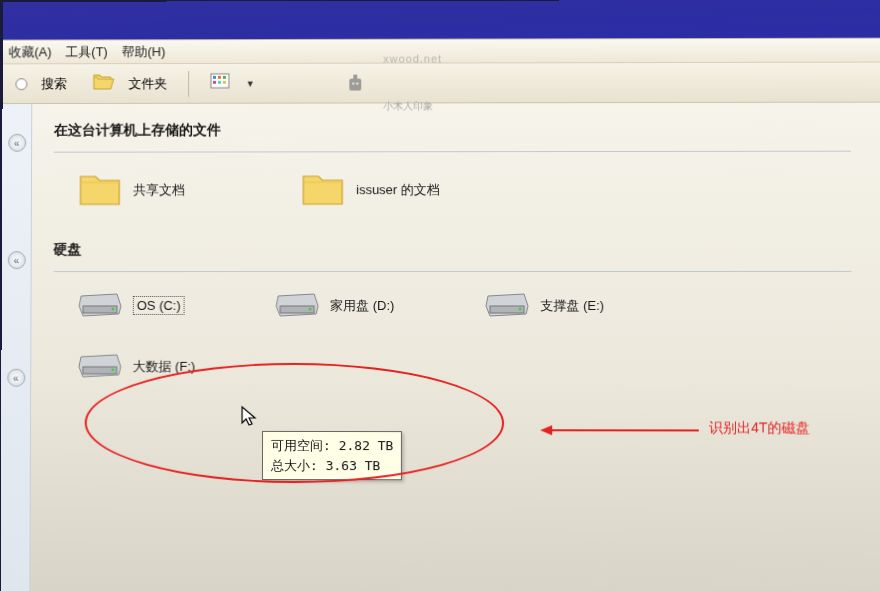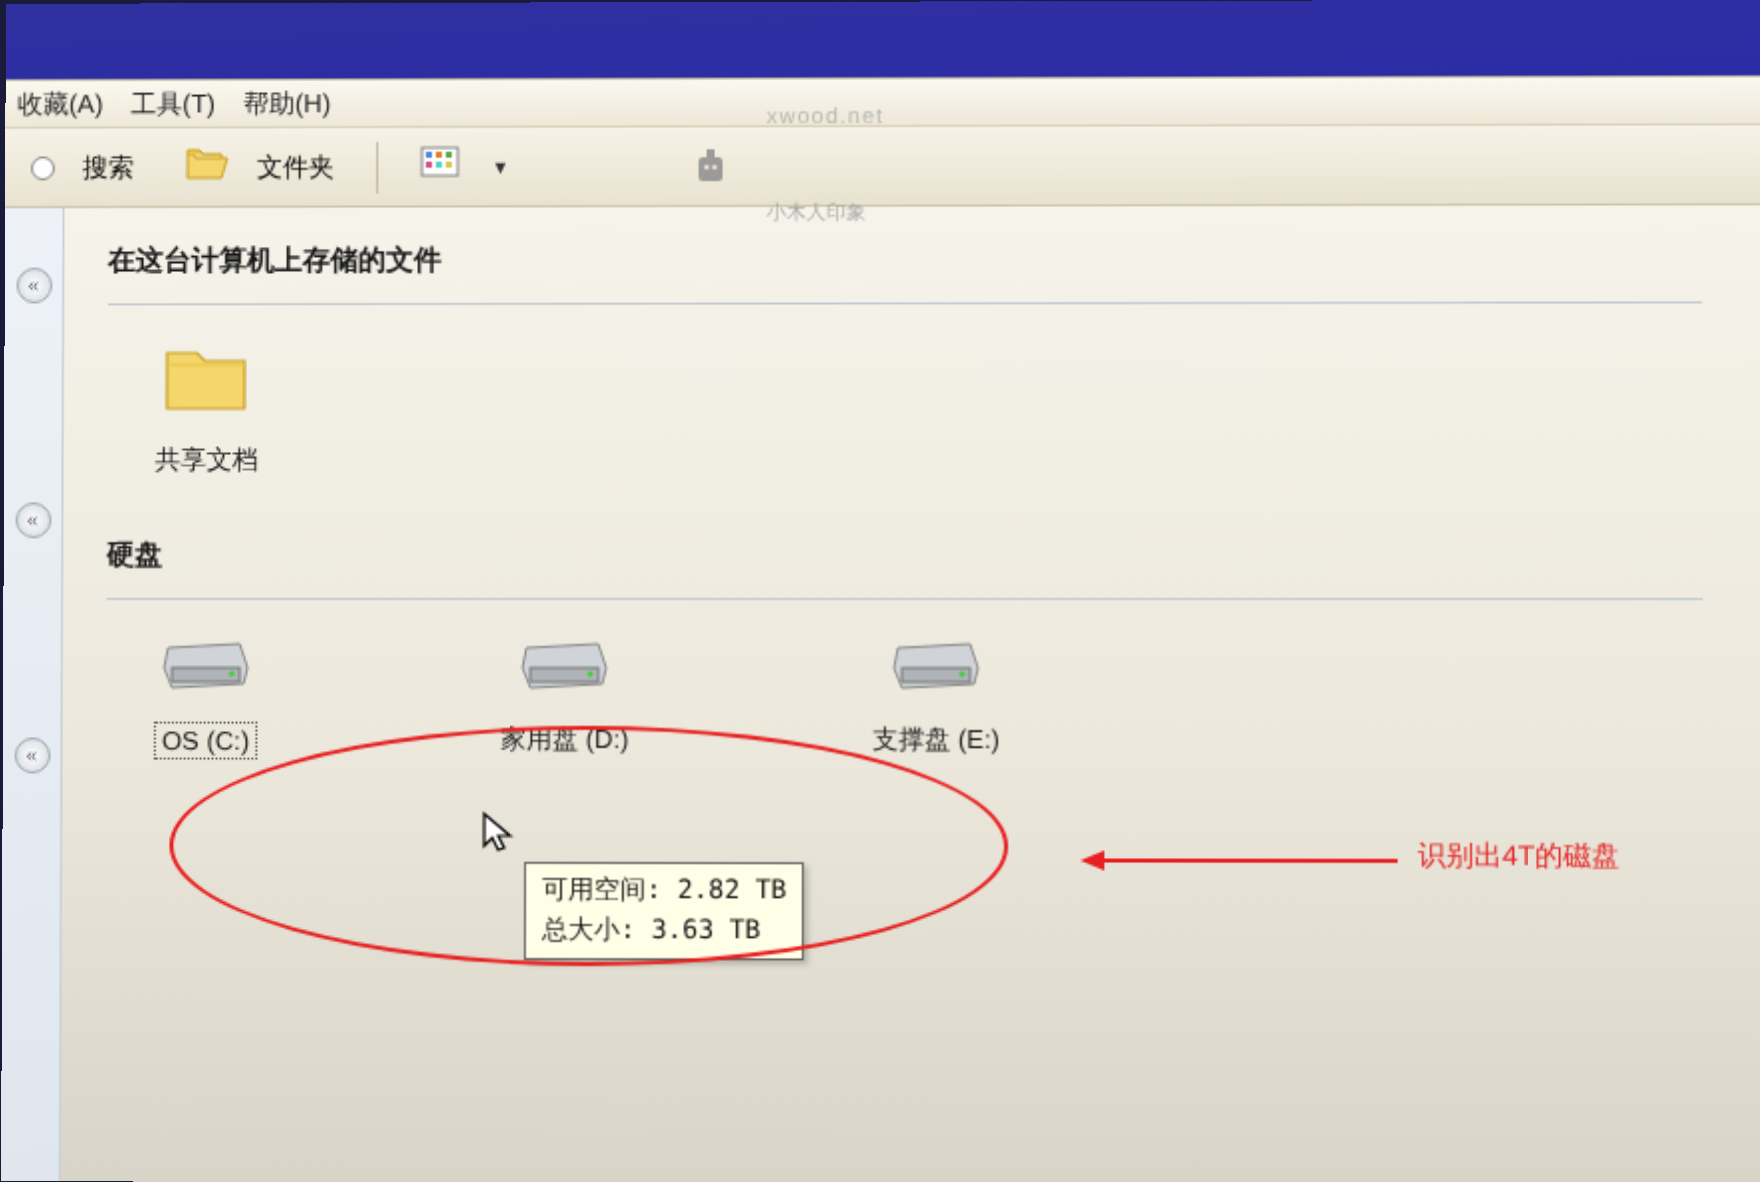--- a/index.html
+++ b/index.html
@@ -92,21 +92,20 @@
   .item-row {
     display: flex;
     gap: 80px;
     margin: 14px 0 28px 18px;
   }
   .item {
     display: flex;
     align-items: center;
     gap: 10px;
     padding: 2px 6px;
-    flex-direction: column;
   }
   .item-label { font-size: 13px; color: #181818; white-space: nowrap; }
   .folder-icon svg { width: 46px; height: 40px; }
   .drive-icon svg { width: 46px; height: 32px; }
   .selected .item-label {
     border: 1px dotted #555;
     padding: 1px 3px;
   }
   .tooltip {
     position: absolute;
@@ -223,26 +222,35 @@
         <div class="item-row">
           <div class="item">
             <span class="folder-icon">
               <svg viewBox="0 0 46 40">
                 <path d="M3 10 L3 36 L42 36 L42 12 L22 12 L18 8 L3 8 Z" fill="#f4d66a" stroke="#c9a22a" stroke-width="1.2"></path>
                 <path d="M3 14 L42 14" stroke="#e8c44a" stroke-width="1"></path>
               </svg>
             </span>
             <span class="item-label">共享文档</span>
           </div>
+          <div class="item" style="margin-left:24px;">
+            <span class="folder-icon">
+              <svg viewBox="0 0 46 40">
+                <path d="M3 10 L3 36 L42 36 L42 12 L22 12 L18 8 L3 8 Z" fill="#f4d66a" stroke="#c9a22a" stroke-width="1.2"></path>
+                <path d="M3 14 L42 14" stroke="#e8c44a" stroke-width="1"></path>
+              </svg>
+            </span>
+            <span class="item-label">issuser 的文档</span>
+          </div>
         </div>
 
         <div class="section-header">硬盘</div>
         <div style="border-bottom:1px solid #c0c8d0; margin-bottom:6px; margin-right:20px;"></div>
 
-        <div class="item-row" style="gap:110px;">
+        <div class="item-row" style="gap:78px;">
           <div class="item selected">
             <span class="drive-icon">
               <svg viewBox="0 0 46 32">
                 <path d="M4 8 L40 6 L44 18 L42 26 L6 28 L2 18 Z" fill="#d0d4d8" stroke="#888"></path>
                 <rect x="6" y="18" width="34" height="7" fill="#b0b4b8" stroke="#777"></rect>
                 <circle cx="36" cy="21" r="1.5" fill="#4c4"></circle>
               </svg>
             </span>
             <span class="item-label">OS (C:)</span>
           </div>
@@ -261,20 +269,32 @@
               <svg viewBox="0 0 46 32">
                 <path d="M4 8 L40 6 L44 18 L42 26 L6 28 L2 18 Z" fill="#d0d4d8" stroke="#888"></path>
                 <rect x="6" y="18" width="34" height="7" fill="#b0b4b8" stroke="#777"></rect>
                 <circle cx="36" cy="21" r="1.5" fill="#4c4"></circle>
               </svg>
             </span>
             <span class="item-label">支撑盘 (E:)</span>
           </div>
         </div>
 
+        <div class="item-row" style="margin-top:-6px;">
+          <div class="item">
+            <span class="drive-icon">
+              <svg viewBox="0 0 46 32">
+                <path d="M4 8 L40 6 L44 18 L42 26 L6 28 L2 18 Z" fill="#d0d4d8" stroke="#888"></path>
+                <rect x="6" y="18" width="34" height="7" fill="#b0b4b8" stroke="#777"></rect>
+                <circle cx="36" cy="21" r="1.5" fill="#4c4"></circle>
+              </svg>
+            </span>
+            <span class="item-label">大数据 (F:)</span>
+          </div>
+        </div>
 
         <div class="tooltip"><span>可用空间:</span> <span>2.82 TB</span>
 <span>总大小:</span> <span>3.63 TB</span></div>
 
         <svg class="cursor" width="20" height="24">
           <path d="M2 2 L2 18 L6 14 L9 20 L12 19 L9 13 L15 13 Z" fill="#fff" stroke="#000" stroke-width="1.2"></path>
         </svg>
 
         <div class="annot-oval"></div>
         <svg class="annot-arrow" width="160" height="16">

